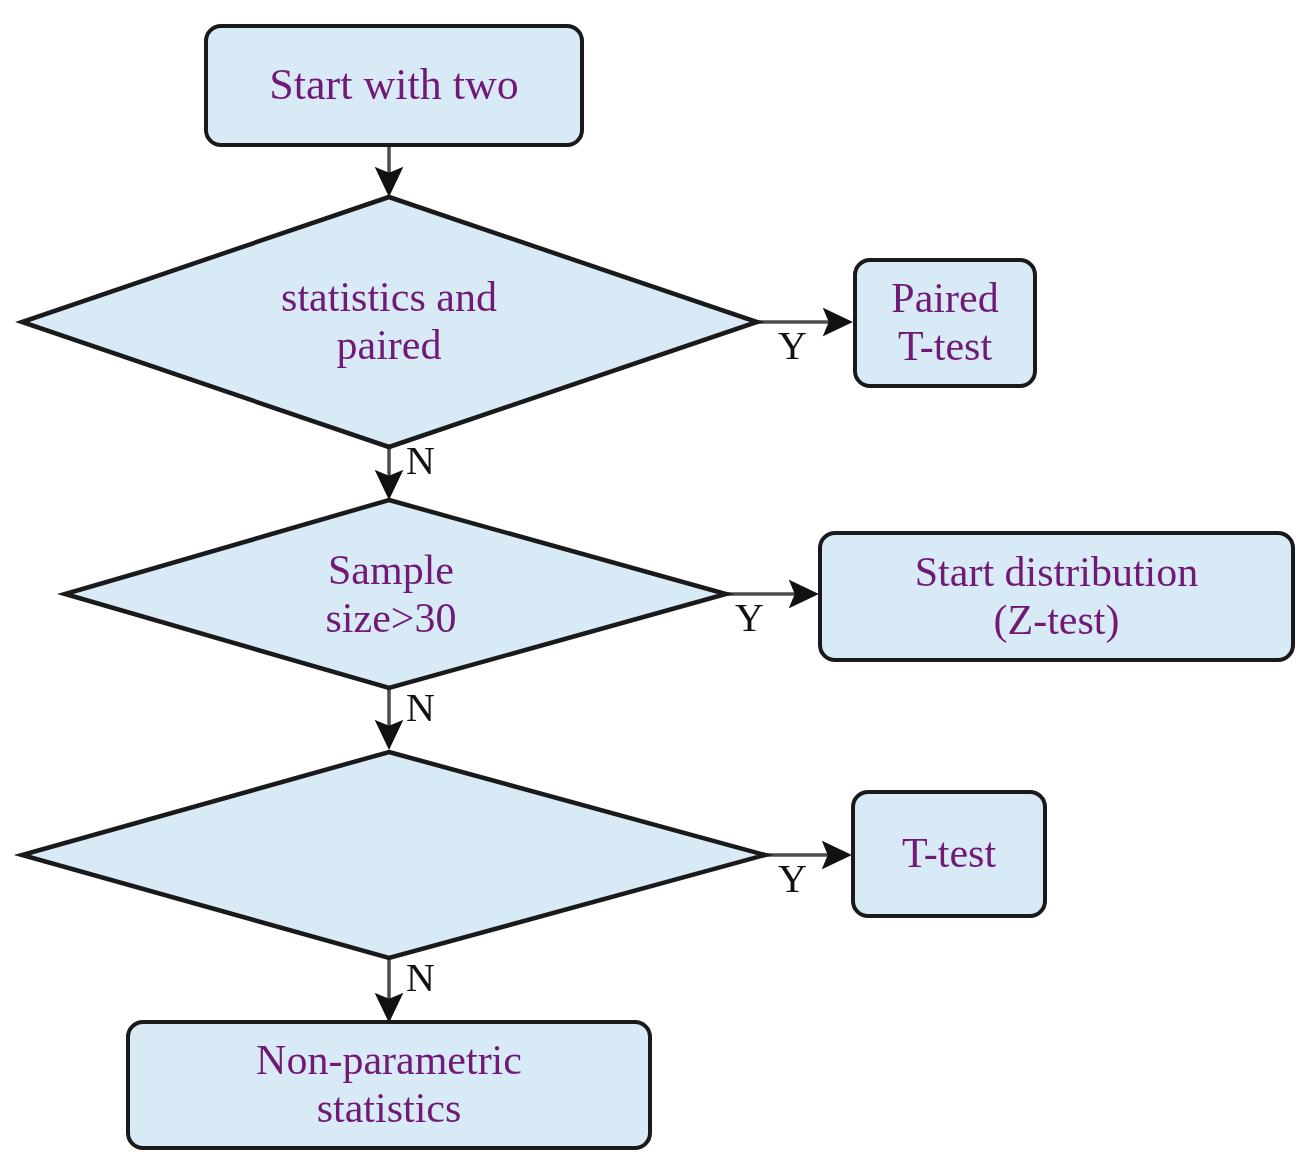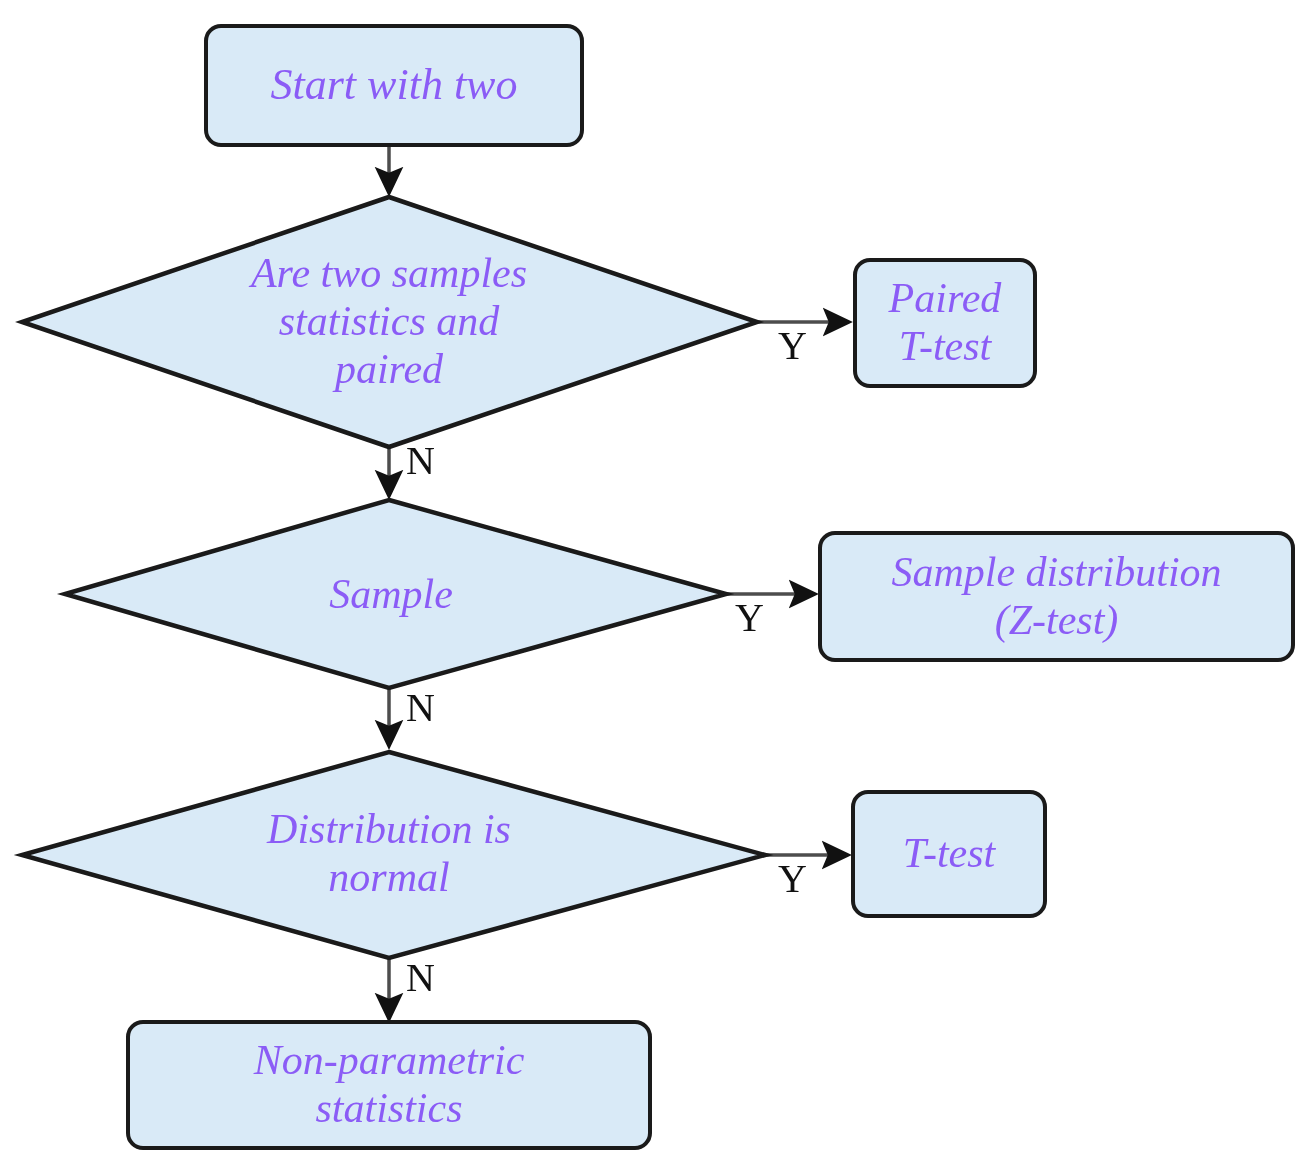--- a/index.html
+++ b/index.html
@@ -24,25 +24,24 @@
     width: 1311px;
     height: 1176px;
   }
   .node-text {
     position: absolute;
     display: flex;
     flex-direction: column;
     align-items: center;
     justify-content: center;
     text-align: center;
-    color: #8b5cf6;
+    color: #701a75;
     line-height: 1.14;
     white-space: pre;
     pointer-events: none;
-    font-style: italic;
   }
   .edge-label {
     position: absolute;
     color: #111111;
     line-height: 1;
     white-space: pre;
   }
   .t-42 { font-size: 42px; }
   .t-44 { font-size: 44px; }
   .t-lbl { font-size: 40px; }
@@ -93,43 +92,39 @@
 
       <rect x="128" y="1022" width="522" height="126" rx="15" ry="15" fill="#d9eaf7" stroke="#1a1a1a" stroke-width="4"></rect>
     </g>
   </svg>
 
   <div class="node-text t-44" style="left:206px; top:26px; width:376px; height:119px;">
     <span>Start with two</span>
   </div>
 
   <div class="node-text t-42" style="left:150px; top:237px; width:478px; height:170px;">
-    <span>Are two samples</span>
     <span>statistics and</span>
     <span>paired</span>
   </div>
 
   <div class="node-text t-42" style="left:855px; top:260px; width:180px; height:126px;">
     <span>Paired</span>
     <span>T-test</span>
   </div>
 
   <div class="node-text t-42" style="left:201px; top:540px; width:380px; height:110px;">
     <span>Sample</span>
+    <span>size&gt;30</span>
   </div>
 
   <div class="node-text t-42" style="left:820px; top:533px; width:473px; height:127px;">
-    <span>Sample distribution</span>
+    <span>Start distribution</span>
     <span>(Z-test)</span>
   </div>
 
-  <div class="node-text t-42" style="left:160px; top:798px; width:458px; height:112px;">
-    <span>Distribution is</span>
-    <span>normal</span>
-  </div>
 
   <div class="node-text t-42" style="left:853px; top:792px; width:192px; height:124px;">
     <span>T-test</span>
   </div>
 
   <div class="node-text t-42" style="left:128px; top:1022px; width:522px; height:126px;align-items:center;">
     <span>Non-parametric</span>
     <span>statistics</span>
   </div>
 

